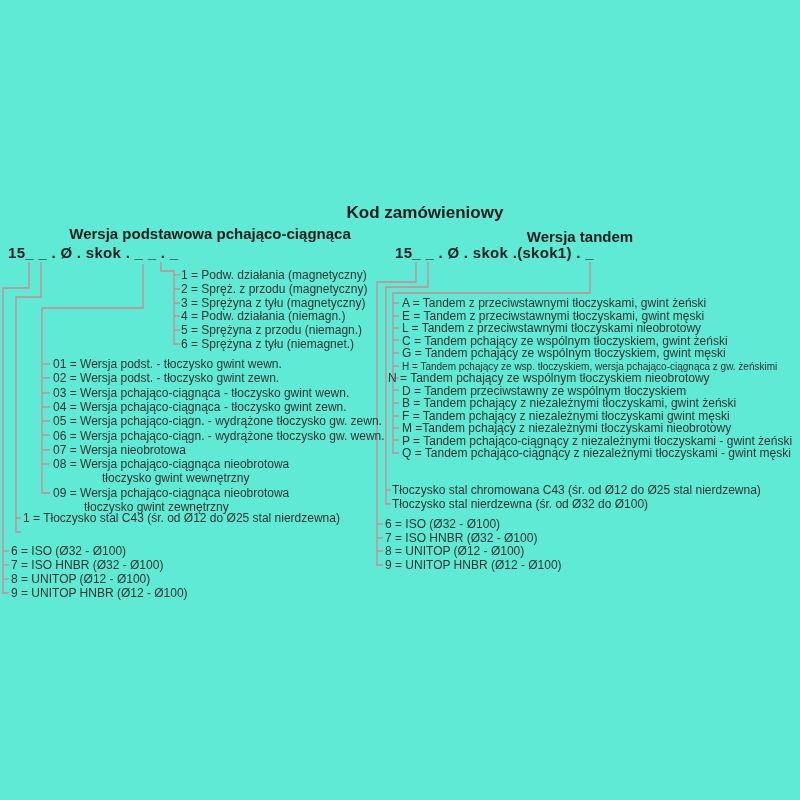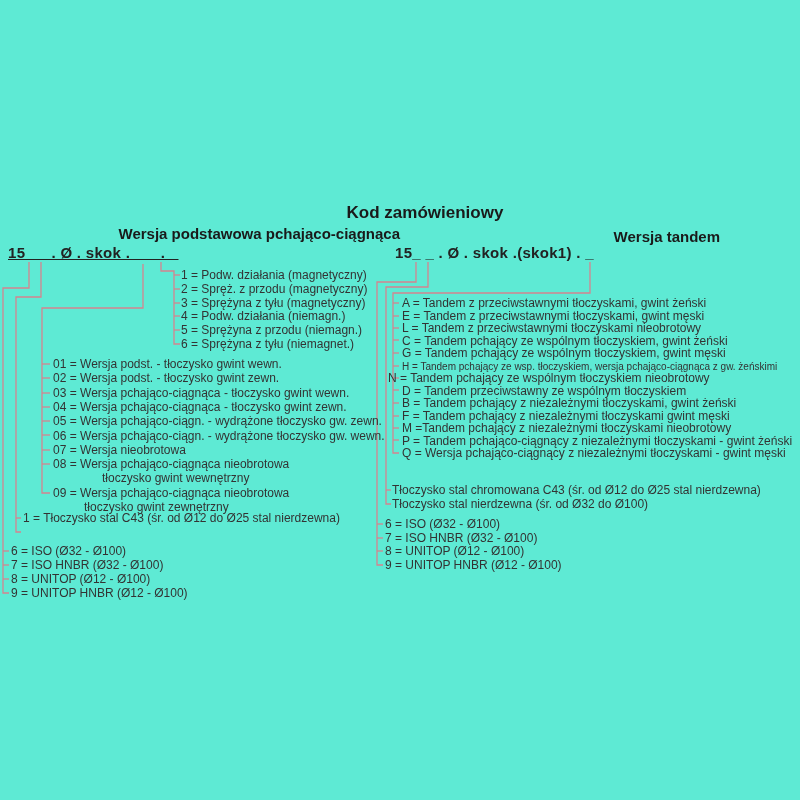--- a/index.html
+++ b/index.html
@@ -1,20 +1,20 @@
 <!DOCTYPE html>
 <html><head>
 <meta charset="utf-8">
 <style>
   html,body{margin:0;padding:0;background:#ffffff;}
   #page{position:relative;width:800px;height:800px;background:#5eead4;overflow:hidden;
         font-family:"Liberation Sans", sans-serif;color:#333;}
   .abs{position:absolute;}
   .title{font-weight:bold;font-size:17px;color:#1a1a1a;text-align:center;}
-  .subtitle{font-weight:bold;font-size:15px;color:#1a1a1a;text-align:right;}
+  .subtitle{font-weight:bold;font-size:15px;color:#1a1a1a;text-align:center;}
   .code{font-weight:bold;font-size:15px;color:#222;white-space:pre;letter-spacing:.3px;}
   .list{position:absolute;left:0;top:0;width:771px;height:800px;pointer-events:none;}
   .item{position:absolute;font-size:12px;line-height:13px;white-space:pre;color:#333;}
   .item.small{font-size:10px;line-height:13px;}
   svg{position:absolute;left:0;top:0;}
 </style>
 </head>
 <body>
 
 <div id="page">
@@ -68,21 +68,21 @@
       <line x1="393" y1="416" x2="399" y2="416"></line>
       <line x1="393" y1="428" x2="399" y2="428"></line>
       <line x1="393" y1="440" x2="399" y2="440"></line>
     </g>
   </svg>
 
   <div class="abs title" style="left:250px;top:203px;width:350px;">Kod zamówieniowy</div>
   <div class="abs subtitle" style="left:20px;top:225px;width:380px;">Wersja podstawowa pchająco-ciągnąca</div>
   <div class="abs subtitle" style="left:440px;top:228px;width:280px;">Wersja tandem</div>
 
-  <div class="abs code" style="left:8px;top:244px;text-decoration:underline;">15_ _ . Ø . skok . _ _ . _</div>
+  <div class="abs code" style="left:8px;top:244px;">15_ _ . Ø . skok . _ _ . _</div>
   <div class="abs code" style="left:395px;top:244px;">15_ _ . Ø . skok .(skok1) . _</div>
 
   <div class="list">
       <div class="item" style="top: 269px; left: 181px;">1 = Podw. działania (magnetyczny)</div>
       <div class="item" style="top: 282.8px; left: 181px;">2 = Spręż. z przodu (magnetyczny)</div>
       <div class="item" style="top: 296.6px; left: 181px;">3 = Sprężyna z tyłu (magnetyczny)</div>
       <div class="item" style="top: 310.4px; left: 181px;">4 = Podw. działania (niemagn.)</div>
       <div class="item" style="top: 324.2px; left: 181px;">5 = Sprężyna z przodu (niemagn.)</div>
       <div class="item" style="top: 338px; left: 181px;">6 = Sprężyna z tyłu (niemagnet.)</div>
     </div>
@@ -114,21 +114,21 @@
       <div class="item" style="top: 322px; left: 402px;">L = Tandem z przeciwstawnymi tłoczyskami nieobrotowy</div>
       <div class="item" style="top: 334.5px; left: 402px;">C = Tandem pchający ze wspólnym tłoczyskiem, gwint żeński</div>
       <div class="item" style="top: 347px; left: 402px;">G = Tandem pchający ze wspólnym tłoczyskiem, gwint męski</div>
       <div class="item small" style="top: 359.5px; left: 402px;">H = Tandem pchający ze wsp. tłoczyskiem, wersja pchająco-ciągnąca z gw. żeńskimi</div>
       <div class="item" style="top: 372px; left: 388px;">N = Tandem pchający ze wspólnym tłoczyskiem nieobrotowy</div>
       <div class="item" style="top: 384.5px; left: 402px;">D = Tandem przeciwstawny ze wspólnym tłoczyskiem</div>
       <div class="item" style="top: 397px; left: 402px;">B = Tandem pchający z niezależnymi tłoczyskami, gwint żeński</div>
       <div class="item" style="top: 409.5px; left: 402px;">F = Tandem pchający z niezależnymi tłoczyskami gwint męski</div>
       <div class="item" style="top: 422px; left: 402px;">M =Tandem pchający z niezależnymi tłoczyskami nieobrotowy</div>
       <div class="item" style="top: 434.5px; left: 402px;">P = Tandem pchająco-ciągnący z niezależnymi tłoczyskami - gwint żeński</div>
-      <div class="item" style="top: 447px; left: 402px;">Q = Wersja pchająco-ciągnący z niezależnymi tłoczyskami - gwint męski</div>
+      <div class="item" style="top: 447px; left: 402px;">Q = Tandem pchająco-ciągnący z niezależnymi tłoczyskami - gwint męski</div>
     </div>
   <div class="list">
       <div class="item" style="top: 484px; left: 392px;">Tłoczysko stal chromowana C43 (śr. od Ø12 do Ø25 stal nierdzewna)</div>
       <div class="item" style="top: 498px; left: 392px;">Tłoczysko stal nierdzewna (śr. od Ø32 do Ø100)</div>
     </div>
   <div class="list">
       <div class="item" style="top: 518px; left: 385px;">6 = ISO (Ø32 - Ø100)</div>
       <div class="item" style="top: 531.7px; left: 385px;">7 = ISO HNBR (Ø32 - Ø100)</div>
       <div class="item" style="top: 545.4px; left: 385px;">8 = UNITOP (Ø12 - Ø100)</div>
       <div class="item" style="top: 559.1px; left: 385px;">9 = UNITOP HNBR (Ø12 - Ø100)</div>

